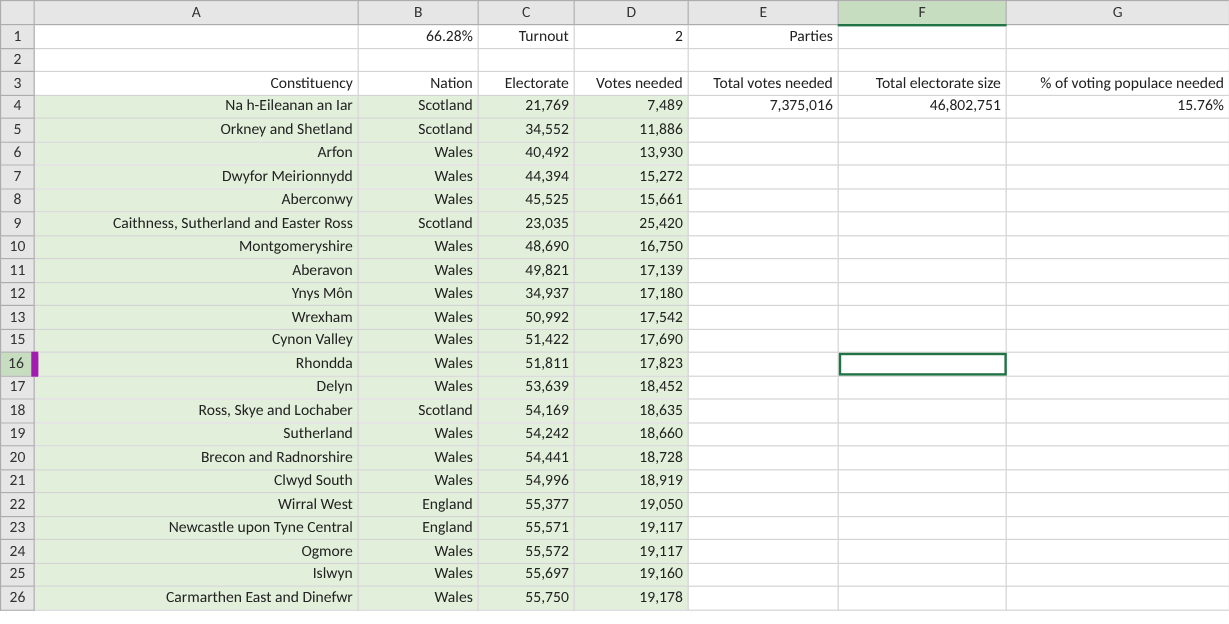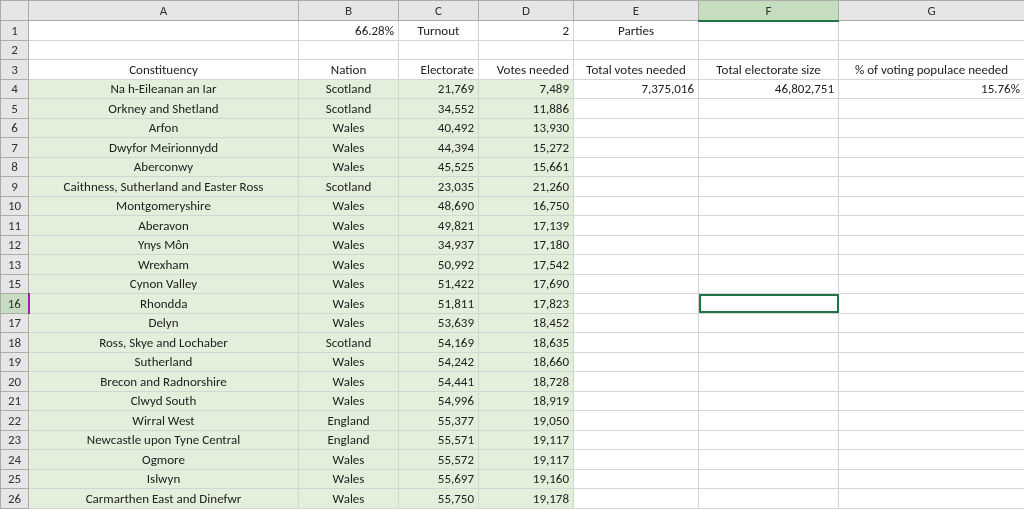--- a/index.html
+++ b/index.html
@@ -30,26 +30,26 @@
       background: #e6e6e6;
       text-align: center;
       font-weight: normal;
       color: #333;
       border: 1px solid #acacac;
     }
     .colhdr { height: 20px; }
     .rowhdr { width: 28px; }
     .corner { width: 28px; height: 20px; background: #e6e6e6; }
     .right { text-align: right; }
-    .left  { text-align: center; }
+    .left  { text-align: right; }
     .hdr  { font-weight: normal; }
     .hl   { background: #e2efda; }        
     .sel  { outline: 2px solid #217346; outline-offset: -2px; }
     .colhdr.sel-col { background: #c7ddc0; border-bottom: 2px solid #217346; }
-    .rowhdr.sel-row { background: #c7ddc0; border-right: 2px solid #a21caf; }
+    .rowhdr.sel-row { background: #c7ddc0; border-right: 6px solid #a21caf; }
     
     col.rh  { width: 28px; }
     col.cA  { width: 270px; }
     col.cB  { width: 100px; }
     col.cC  { width: 80px; }
     col.cD  { width: 95px; }
     col.cE  { width: 125px; }
     col.cF  { width: 140px; }
     col.cG  { width: 186px; }
   </style>
@@ -157,21 +157,21 @@
           <td class="hl right">15,661</td>
           <td class="right"></td>
           <td class="right"></td>
           <td class="right"></td>
         </tr>
         <tr>
           <th class="rowhdr">9</th>
           <td class="hl left">Caithness, Sutherland and Easter Ross</td>
           <td class="hl left">Scotland</td>
           <td class="hl right">23,035</td>
-          <td class="hl right">21,260</td>
+          <td class="hl right">25,420</td>
           <td class="right"></td>
           <td class="right"></td>
           <td class="right"></td>
         </tr>
         <tr>
           <th class="rowhdr">10</th>
           <td class="hl left">Montgomeryshire</td>
           <td class="hl left">Wales</td>
           <td class="hl right">48,690</td>
           <td class="hl right">16,750</td>

